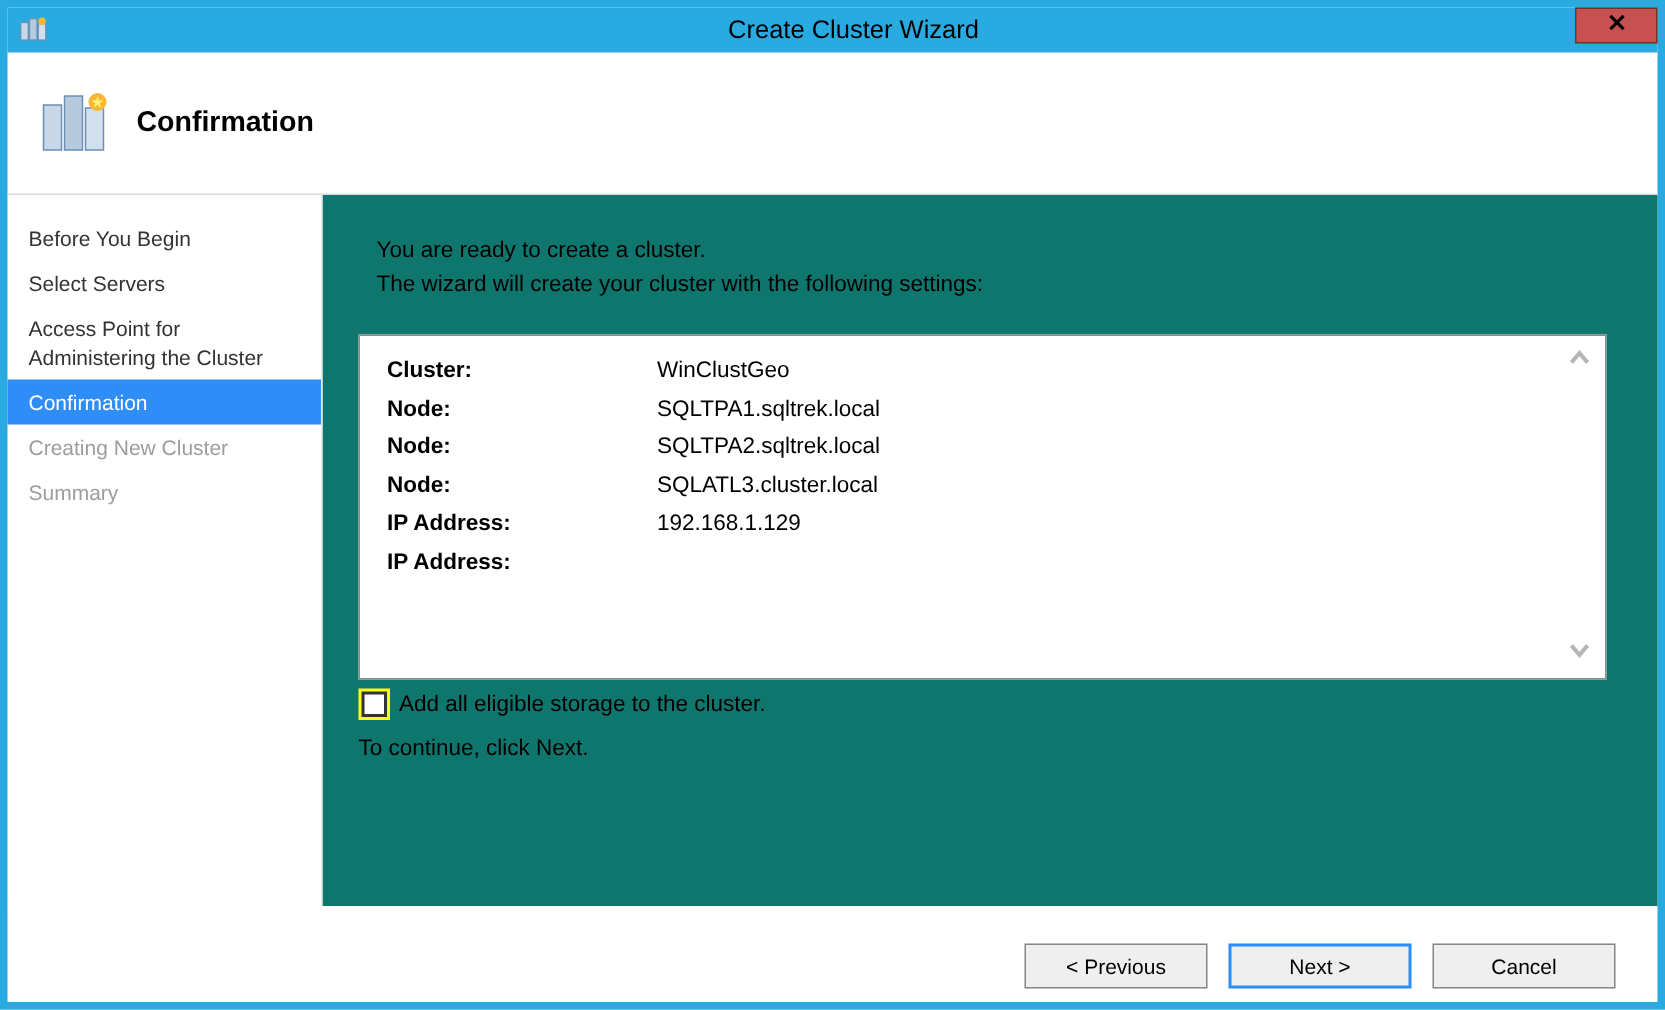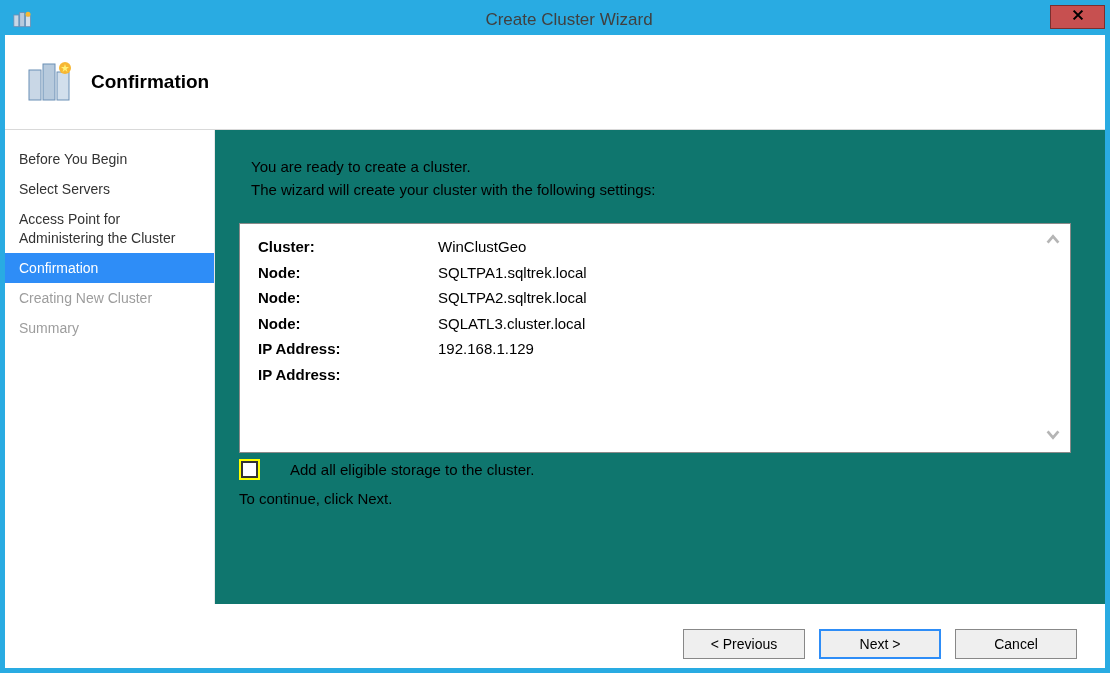--- a/index.html
+++ b/index.html
@@ -26,21 +26,21 @@
     padding: 0 8px;
   }
   .titlebar .app-icon {
     width: 20px; height: 20px;
     margin-right: 8px;
   }
   .titlebar .title {
     flex: 1;
     text-align: center;
     font-size: 17px;
-    color: #404040;
+    color: #000000;
     font-weight: 400;
   }
   .titlebar .close-btn {
     position: absolute;
     right: 0; top: 0;
     width: 55px; height: 24px;
     background: #c75050;
     display: flex;
     align-items: center;
     justify-content: center;
@@ -119,21 +119,20 @@
     display: flex; align-items: center; justify-content: center;
     color: #9e9e9e;
   }
   .scroll-up { top: 6px; }
   .scroll-down { bottom: 6px; }
   .checkbox-row {
     display: flex;
     align-items: center;
     margin-top: 6px;
     font-size: 15px;
-    gap: 24px;
   }
   .checkbox-row .hl {
     background: #ffff00;
     padding: 2px;
     display: inline-flex;
   }
   .checkbox-row .cb {
     width: 17px; height: 17px;
     border: 2px solid #333;
     background: #fff;

